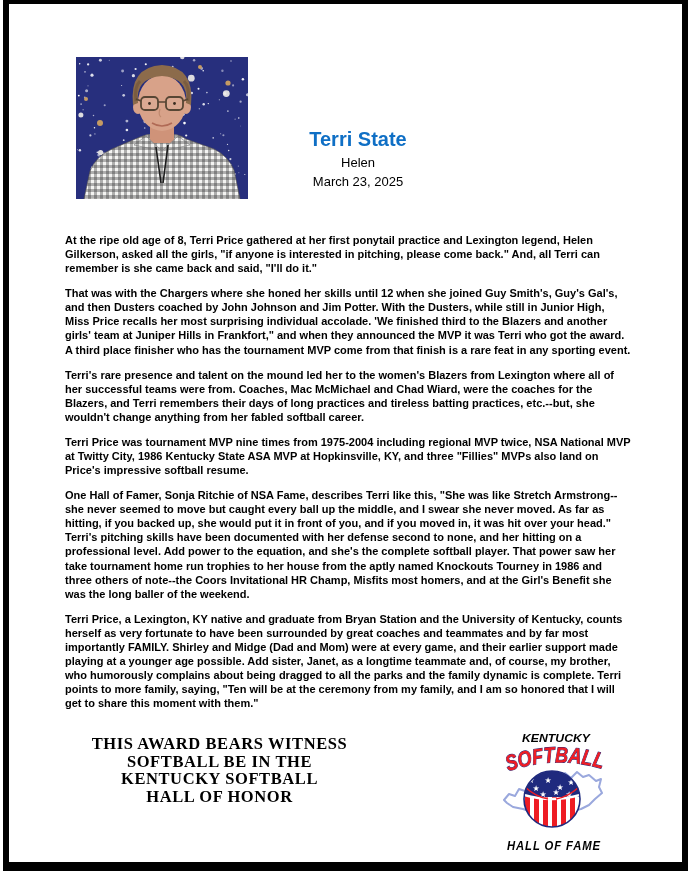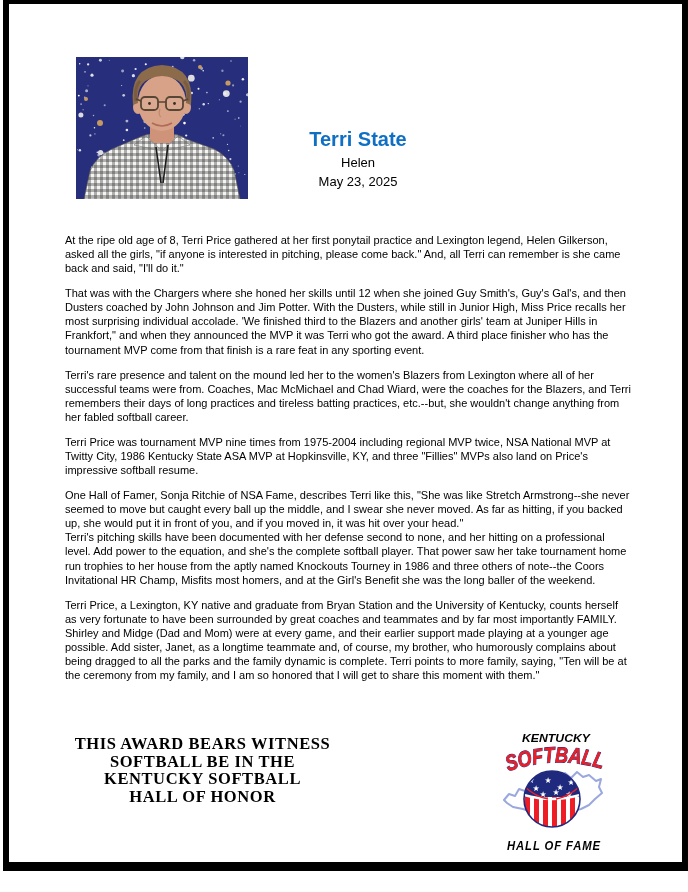--- a/index.html
+++ b/index.html
@@ -12,23 +12,23 @@
     border-top:4px solid #000;border-left:6px solid #000;
     border-right:6px solid #000;border-bottom:9px solid #000;
   }
   .photo{position:absolute;left:76px;top:57px;width:172px;height:142px;}
   .header-block{position:absolute;left:238px;top:128px;width:240px;text-align:center;}
   .header-name{font-size:20px;font-weight:bold;color:var(--name-blue,#0f6fc5);margin-bottom:4px;}
   .header-location{font-size:15px;color:var(--location-red,#dd1e1e);margin-bottom:4px;}
   .header-role{font-size:13px;margin-bottom:4px;}
   .header-date{font-size:13px;}
   .body-text{position:absolute;left:65px;top:233px;width:566px;font-size:11px;line-height:1.28;}
-  .body-text p{margin:0 0 11px;white-space:pre-line;}
+  .body-text p{margin:0 0 11px;white-space:pre-line;font-weight:bold;}
   .award-text{
-    position:absolute;left:45px;top:735px;width:315px;text-align:center;
+    position:absolute;left:62px;top:735px;width:315px;text-align:center;
     font-family:"Liberation Serif",serif;font-weight:bold;font-size:16.5px;
     line-height:17.5px;letter-spacing:0.6px;
   }
   .logo{position:absolute;left:500px;top:726px;width:112px;height:132px;}
   .logo-kentucky{font-family:"Liberation Sans",sans-serif;font-weight:900;font-style:italic;fill:#000;font-size:11px;}
   .logo-softball{
     font-family:"Liberation Sans",sans-serif;font-weight:900;font-style:italic;
     fill:var(--logo-red,#ee1c24);stroke:var(--logo-navy,#1f2a7e);stroke-width:0.9px;
     paint-order:stroke;font-size:22px;
   }
@@ -220,21 +220,21 @@
       <circle cx="98.5" cy="46.5" r="1.4" fill="#3a2c20"></circle>
       <path d="M84,52 Q82,58 85,60" stroke="#c08a6f" stroke-width="1.2" fill="none"></path>
       <path d="M76,66 Q86,72 96,66" stroke="#b06a55" stroke-width="1.6" fill="none"></path>
     </g>
   </g>
 </svg>
 
 <div class="header-block">
   <div class="header-name">Terri State</div>
   <div class="header-role">Helen</div>
-  <div class="header-date">May 23, 2025</div>
+  <div class="header-date">March 23, 2025</div>
 </div>
 
 <div class="body-text">
     <p>At the ripe old age of 8, Terri Price gathered at her first ponytail practice and Lexington legend, Helen Gilkerson, asked all the girls, "if anyone is interested in pitching, please come back." And, all Terri can remember is she came back and said, "I'll do it."</p>
     <p>That was with the Chargers where she honed her skills until 12 when she joined Guy Smith's, Guy's Gal's, and then Dusters coached by John Johnson and Jim Potter. With the Dusters, while still in Junior High, Miss Price recalls her most surprising individual accolade. 'We finished third to the Blazers and another girls' team at Juniper Hills in Frankfort," and when they announced the MVP it was Terri who got the award. A third place finisher who has the tournament MVP come from that finish is a rare feat in any sporting event.</p>
     <p>Terri's rare presence and talent on the mound led her to the women's Blazers from Lexington where all of her successful teams were from. Coaches, Mac McMichael and Chad Wiard, were the coaches for the Blazers, and Terri remembers their days of long practices and tireless batting practices, etc.--but, she wouldn't change anything from her fabled softball career.</p>
     <p>Terri Price was tournament MVP nine times from 1975-2004 including regional MVP twice, NSA National MVP at Twitty City, 1986 Kentucky State ASA MVP at Hopkinsville, KY, and three "Fillies" MVPs also land on Price's impressive softball resume.</p>
     <p>One Hall of Famer, Sonja Ritchie of NSA Fame, describes Terri like this, "She was like Stretch Armstrong--she never seemed to move but caught every ball up the middle, and I swear she never moved. As far as hitting, if you backed up, she would put it in front of you, and if you moved in, it was hit over your head."
 Terri's pitching skills have been documented with her defense second to none, and her hitting on a professional level. Add power to the equation, and she's the complete softball player. That power saw her take tournament home run trophies to her house from the aptly named Knockouts Tourney in 1986 and three others of note--the Coors Invitational HR Champ, Misfits most homers, and at the Girl's Benefit she was the long baller of the weekend.</p>
     <p>Terri Price, a Lexington, KY native and graduate from Bryan Station and the University of Kentucky, counts herself as very fortunate to have been surrounded by great coaches and teammates and by far most importantly FAMILY. Shirley and Midge (Dad and Mom) were at every game, and their earlier support made playing at a younger age possible. Add sister, Janet, as a longtime teammate and, of course, my brother, who humorously complains about being dragged to all the parks and the family dynamic is complete. Terri points to more family, saying, "Ten will be at the ceremony from my family, and I am  so honored that I will get to share this moment with them."</p>

